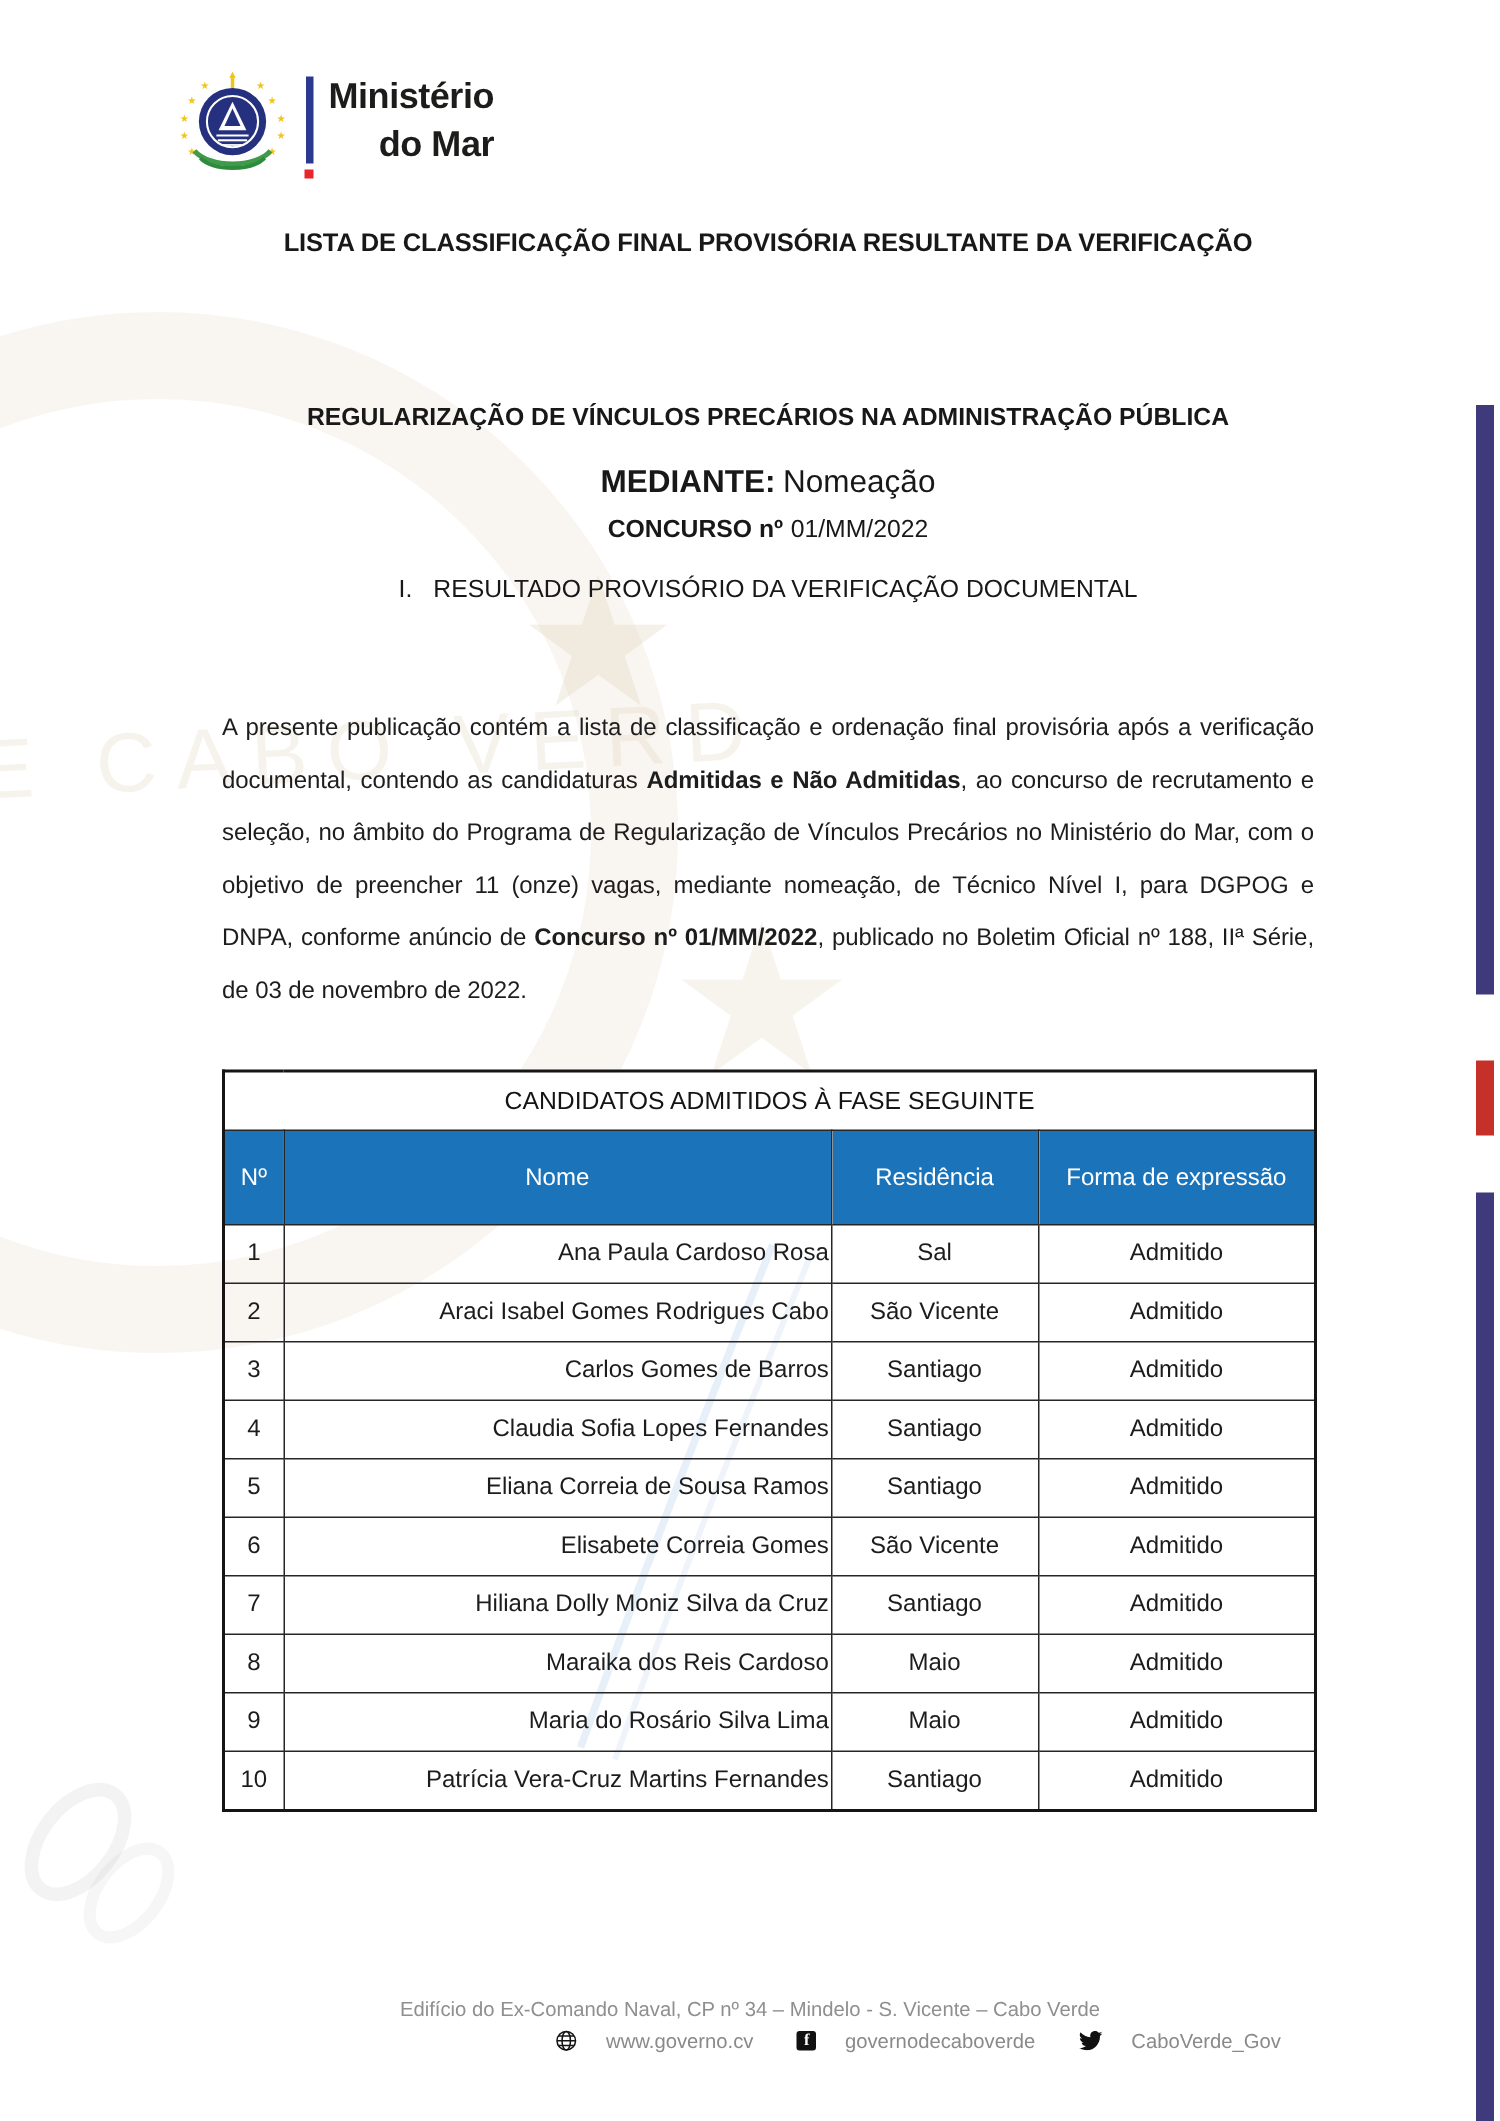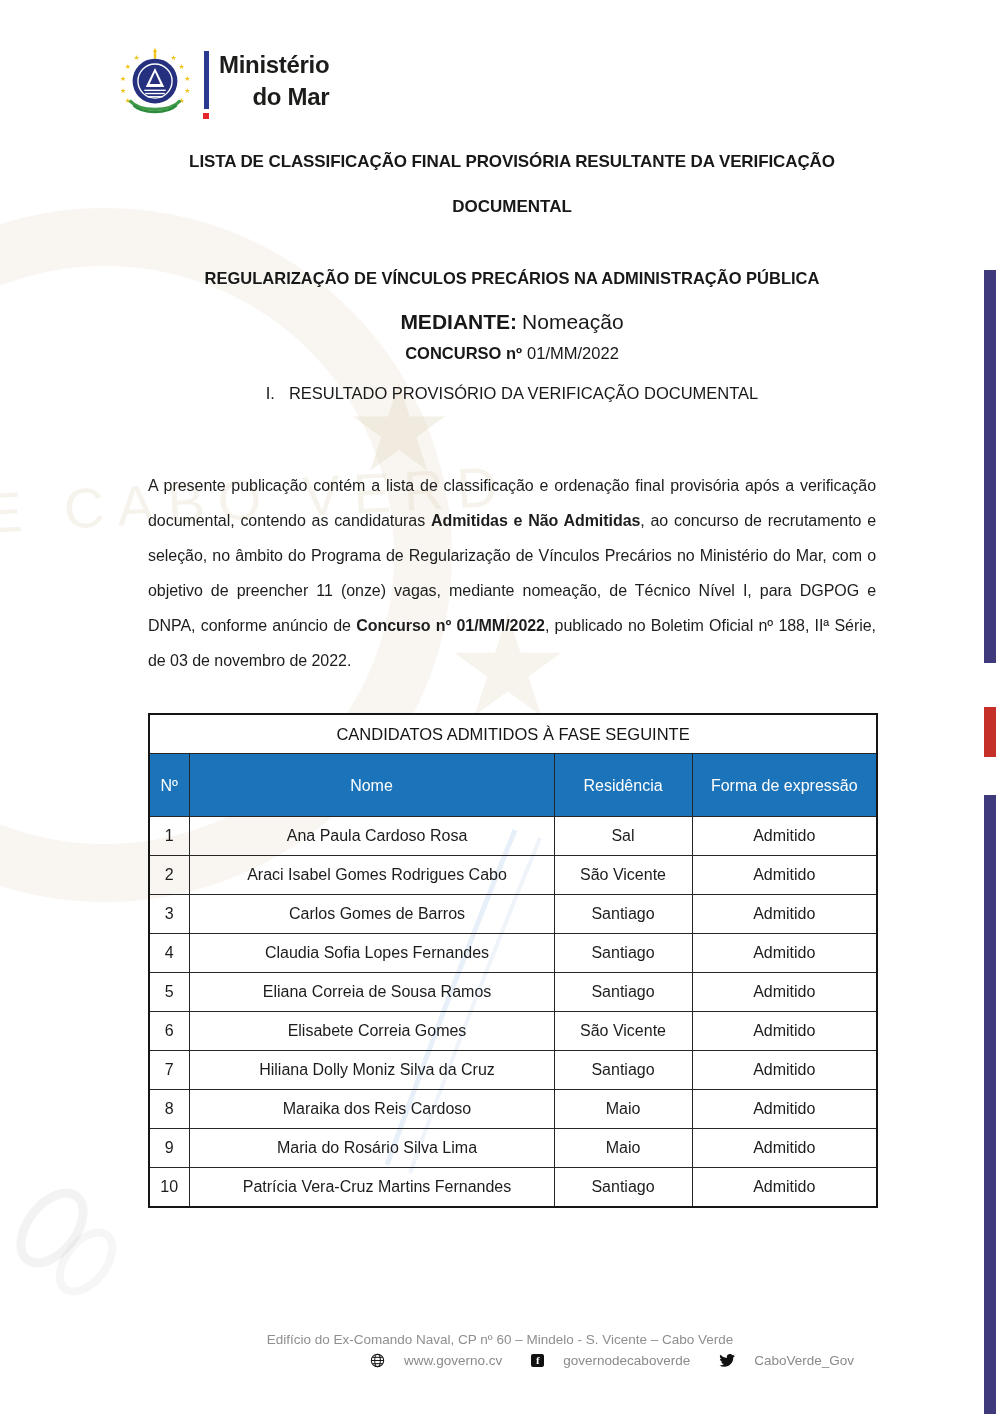--- a/index.html
+++ b/index.html
@@ -52,21 +52,21 @@
     border:2px solid #151515;
   }
   .doc-table th, .doc-table td { border:1px solid #262626; overflow:hidden; }
   .tbl-title-cell { height:36px; background:#ffffff; font-size:16.5px; font-weight:normal; color:#141414; text-align:center;border-radius:19px; }
   .tbl-head th {
     height:62px; background:var(--accent-blue,#1b73b9); color:#ffffff;
     font-size:16px; font-weight:normal; line-height:21px; text-align:center; padding:0 6px;
   }
   .doc-table tbody td { height:36px; font-size:16px; color:#1c1c1c; background:transparent; }
   .doc-table td.cell-n     { text-align:center; }
-  .doc-table td.cell-nome  { text-align:center; padding-left:12px; }
+  .doc-table td.cell-nome  { text-align:right; padding-left:12px; }
   .doc-table td.cell-residencia, .doc-table td.cell-forma { text-align:center; }
 
   
   .footer-address {
     position:absolute; top:1332px; left:0; width:1000px; text-align:center;
     color:var(--footer-gray,#8f8f8f); font-size:13.5px;
   }
   .footer-social {
     position:absolute; top:1353px; left:0; width:864px;
     display:flex; justify-content:flex-end; align-items:center; gap:19px;
@@ -136,21 +136,20 @@
       <div class="logo-sep">
         <div class="reddot"></div>
       </div>
       <div>
         <div class="logo-name">Ministério</div>
         <div class="logo-name">do Mar</div>
       </div>
     </header>
 
     <div class="hline" id="title1">LISTA DE CLASSIFICAÇÃO FINAL PROVISÓRIA RESULTANTE DA VERIFICAÇÃO</div>
-    <div class="hline" id="title2">DOCUMENTAL</div>
     <div class="hline" id="subtitle">REGULARIZAÇÃO DE VÍNCULOS PRECÁRIOS NA ADMINISTRAÇÃO PÚBLICA</div>
     <div class="hline" id="mediante">
       <b>MEDIANTE:</b><span>Nomeação</span>
     </div>
     <div class="hline" id="concurso">
       <b>CONCURSO nº</b><span>01/MM/2022</span>
     </div>
     <div class="hline" id="section">
       <span class="numeral">I.</span><span>RESULTADO PROVISÓRIO DA VERIFICAÇÃO DOCUMENTAL</span>
     </div>
@@ -232,21 +231,21 @@
           </tr>
           <tr>
             <td class="cell-n">10</td>
             <td class="cell-nome">Patrícia Vera-Cruz Martins Fernandes</td>
             <td class="cell-residencia">Santiago</td>
             <td class="cell-forma">Admitido</td>
           </tr>
         </tbody>
     </table>
 
-    <div class="footer-address">Edifício do Ex-Comando Naval, CP nº 60 – Mindelo - S. Vicente – Cabo Verde</div>
+    <div class="footer-address">Edifício do Ex-Comando Naval, CP nº 34 – Mindelo - S. Vicente – Cabo Verde</div>
     <div class="footer-social">
       <span class="sicon">
         <svg width="15" height="15" viewBox="0 0 16 16" fill="none" stroke="#141414" stroke-width="1.1">
           <circle cx="8" cy="8" r="6.6"></circle>
           <ellipse cx="8" cy="8" rx="3" ry="6.6"></ellipse>
           <line x1="1.4" y1="8" x2="14.6" y2="8"></line>
           <line x1="2.5" y1="4.6" x2="13.5" y2="4.6"></line>
           <line x1="2.5" y1="11.4" x2="13.5" y2="11.4"></line>
         </svg>
       </span>

